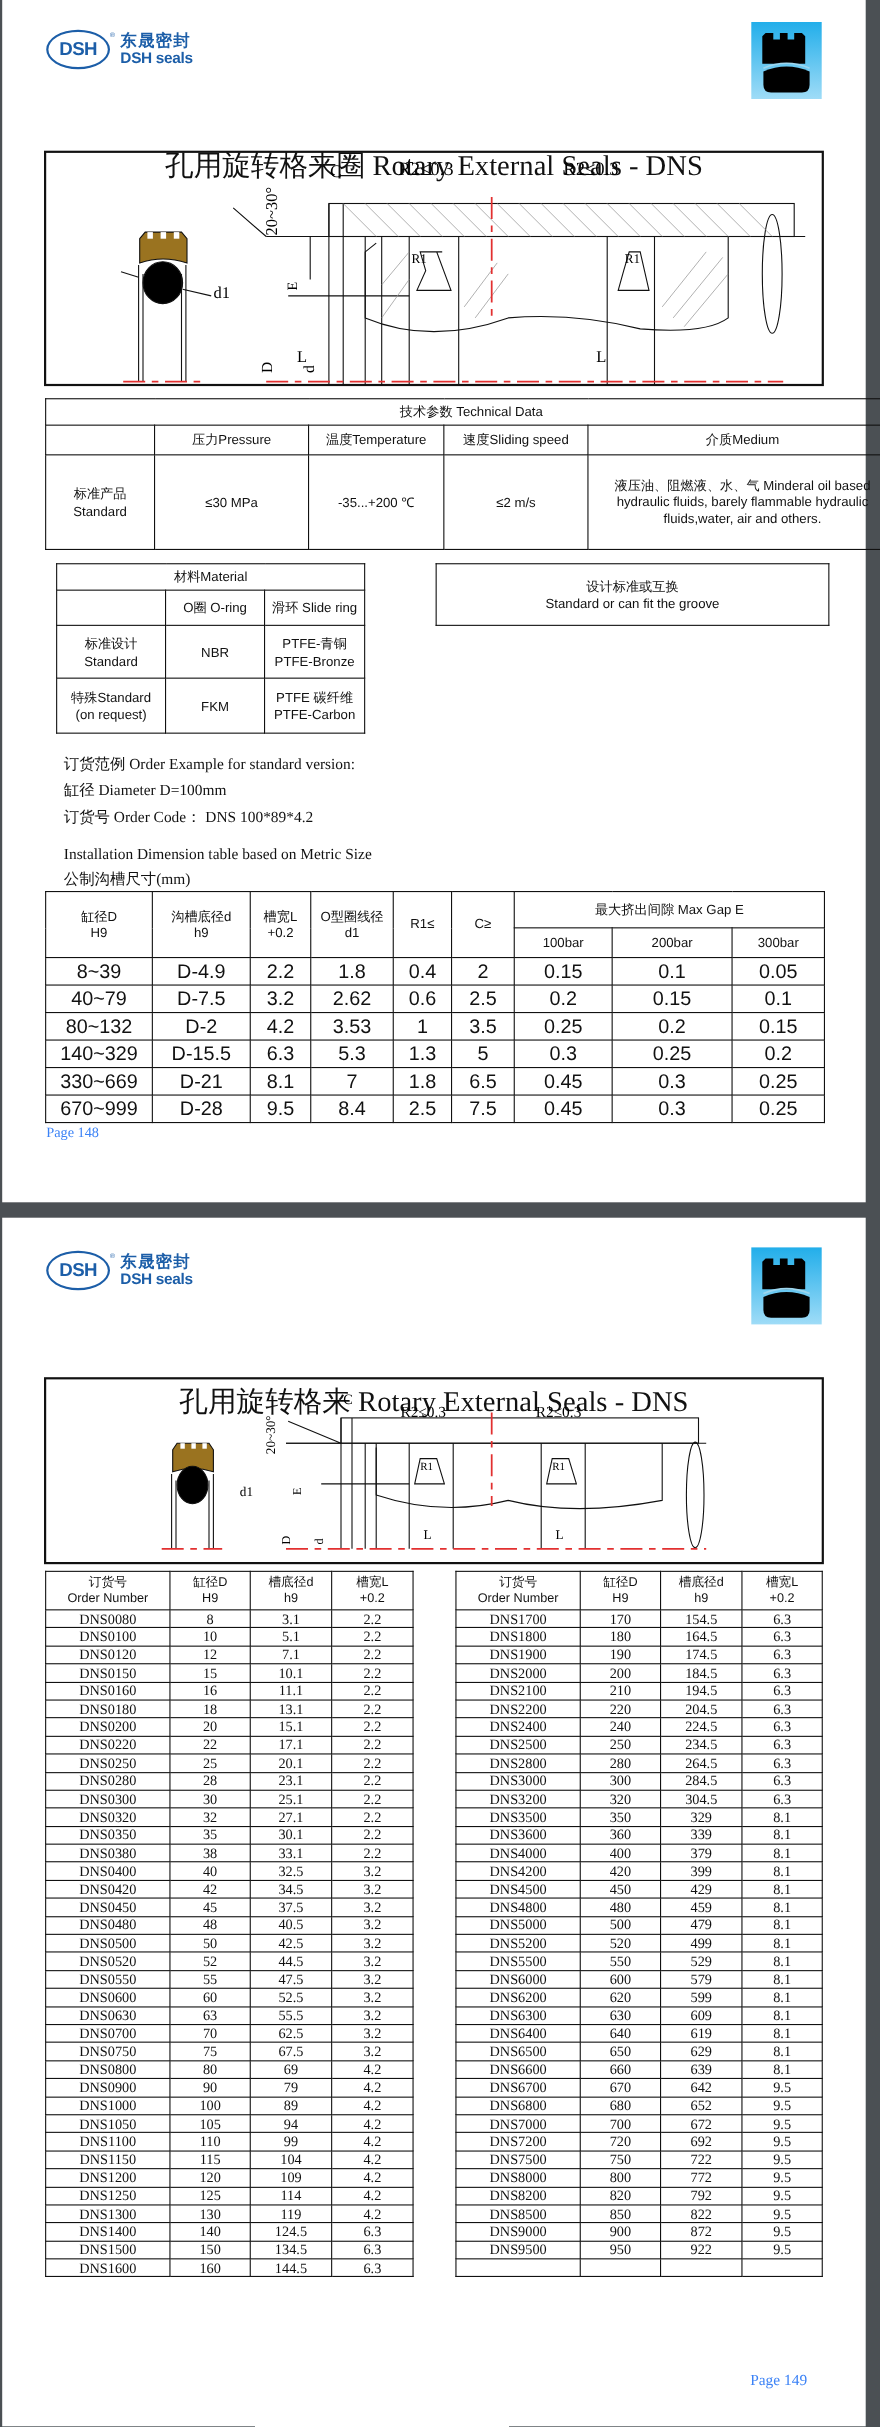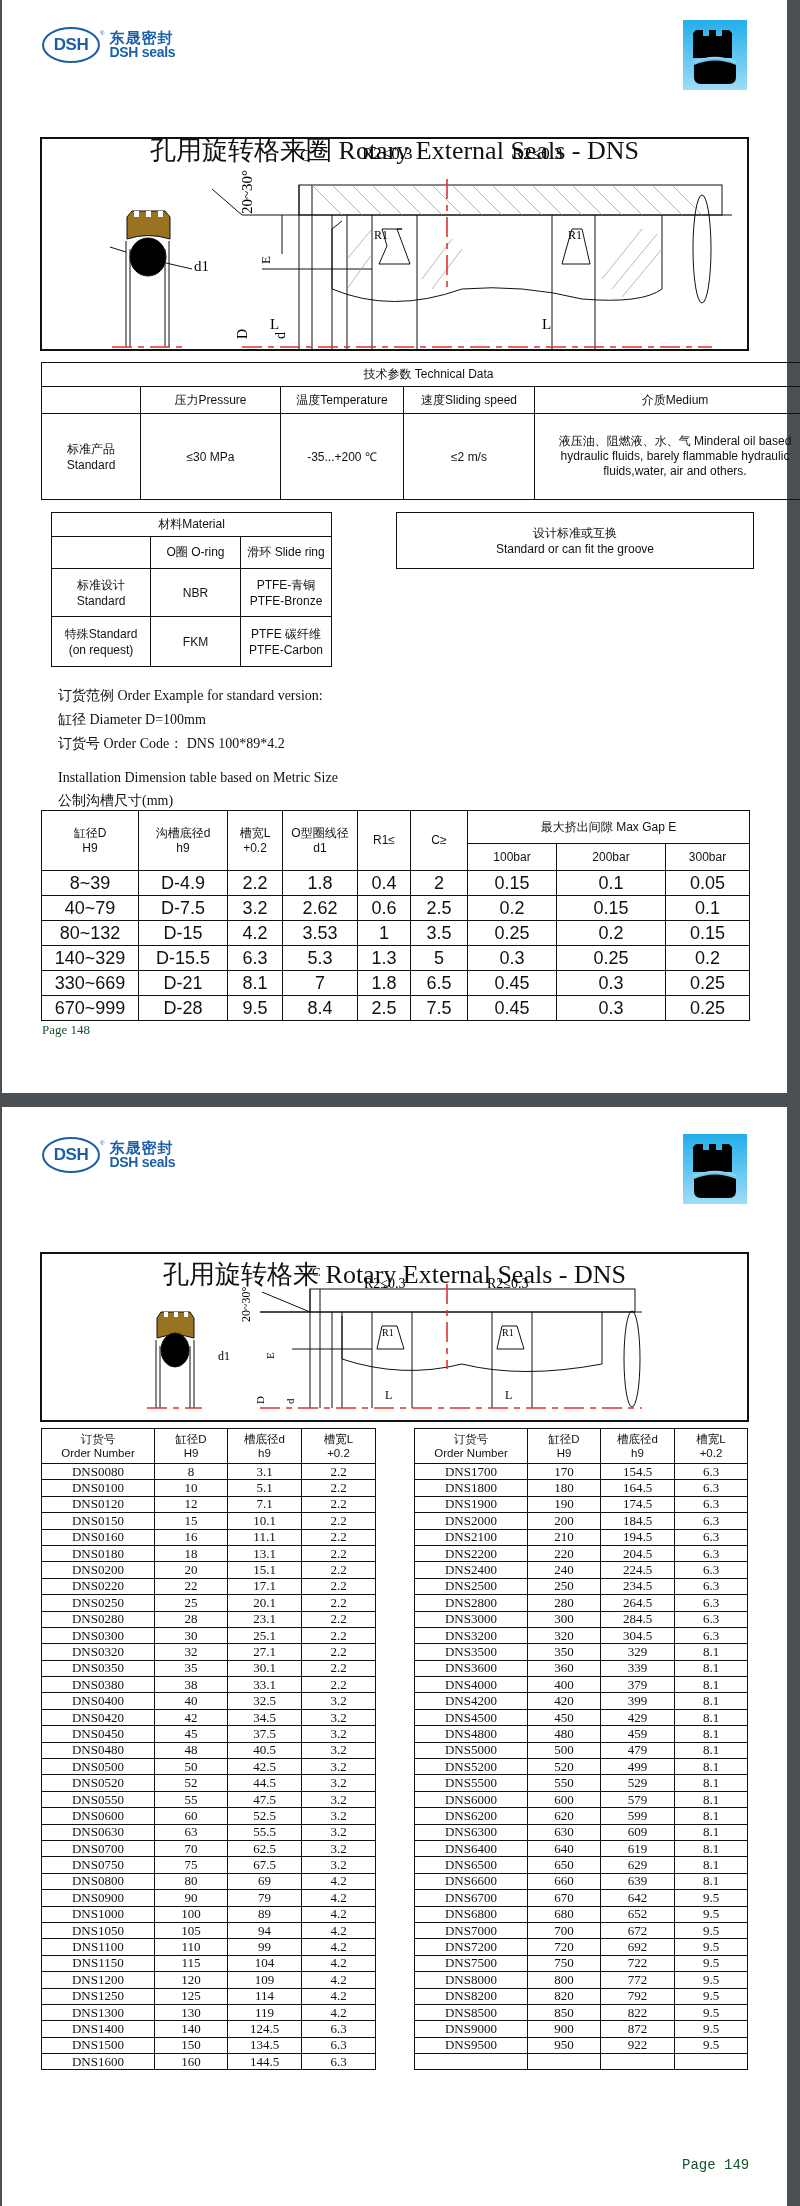--- a/index.html
+++ b/index.html
@@ -13,21 +13,21 @@
   .logo-cn{font-size:15px;font-weight:bold;letter-spacing:1px;}
   .logo-en{font-size:14px;font-weight:bold;letter-spacing:-0.3px;}
   .reg{font-size:6px;position:relative;top:-12px;color:#1c5ea8;}
   .seal-icon{position:absolute;left:681px;width:64px;height:70px;background:linear-gradient(#22aeea,#9fdcf7);}
   .title{position:absolute;left:0;width:785px;text-align:center;font-family:"Liberation Serif",serif;font-size:26px;margin-top:35px;}
   .box{position:absolute;border:2px solid #111;box-sizing:border-box;}
   table{border-collapse:collapse;position:absolute;}
   td,th{border:1.5px solid #111;text-align:center;font-weight:normal;font-size:12px;padding:0 2px;}
   .tech td{font-size:12px;}
   .text-block{position:absolute;left:56px;font-family:"Liberation Serif",serif;font-size:14px;line-height:24px;}
-  .pagenum{position:absolute;font-family:"Liberation Serif",serif;font-size:13px;color:#14532d;}
+  .pagenum{position:absolute;font-family:"Liberation Serif",serif;font-size:13px;color:#3b82f6;}
   .ord td{font-family:"Liberation Serif",serif;font-size:13px;height:15.4px;padding:0;line-height:14px;border:1.5px solid #111;}
   .ord th{font-size:11.5px;height:34px;line-height:14px;padding:0;}
   .dim td{height:24px;font-size:18px;}
   .dim th{font-size:12px;line-height:15px;}
   svg text{font-family:"Liberation Serif",serif;}
 </style>
 </head>
 <body>
 
 <div class="page" id="p1">
@@ -224,21 +224,21 @@
           <td>3.2</td>
           <td>2.62</td>
           <td>0.6</td>
           <td>2.5</td>
           <td>0.2</td>
           <td>0.15</td>
           <td>0.1</td>
         </tr>
         <tr>
           <td>80~132</td>
-          <td>D-15</td>
+          <td>D-2</td>
           <td>4.2</td>
           <td>3.53</td>
           <td>1</td>
           <td>3.5</td>
           <td>0.25</td>
           <td>0.2</td>
           <td>0.15</td>
         </tr>
         <tr>
           <td>140~329</td>
@@ -826,14 +826,14 @@
         </tr>
         <tr>
           <td></td>
           <td></td>
           <td></td>
           <td></td>
         </tr>
       </tbody>
   </table>
 
-  <div class="pagenum" style="left:680px;top:1050px;font-size:14px;font-family:Liberation Mono, monospace;">Page  149</div>
+  <div class="pagenum" style="left:680px;top:1050px;font-size:14px;">Page  149</div>
 </div>
 
 </body></html>

